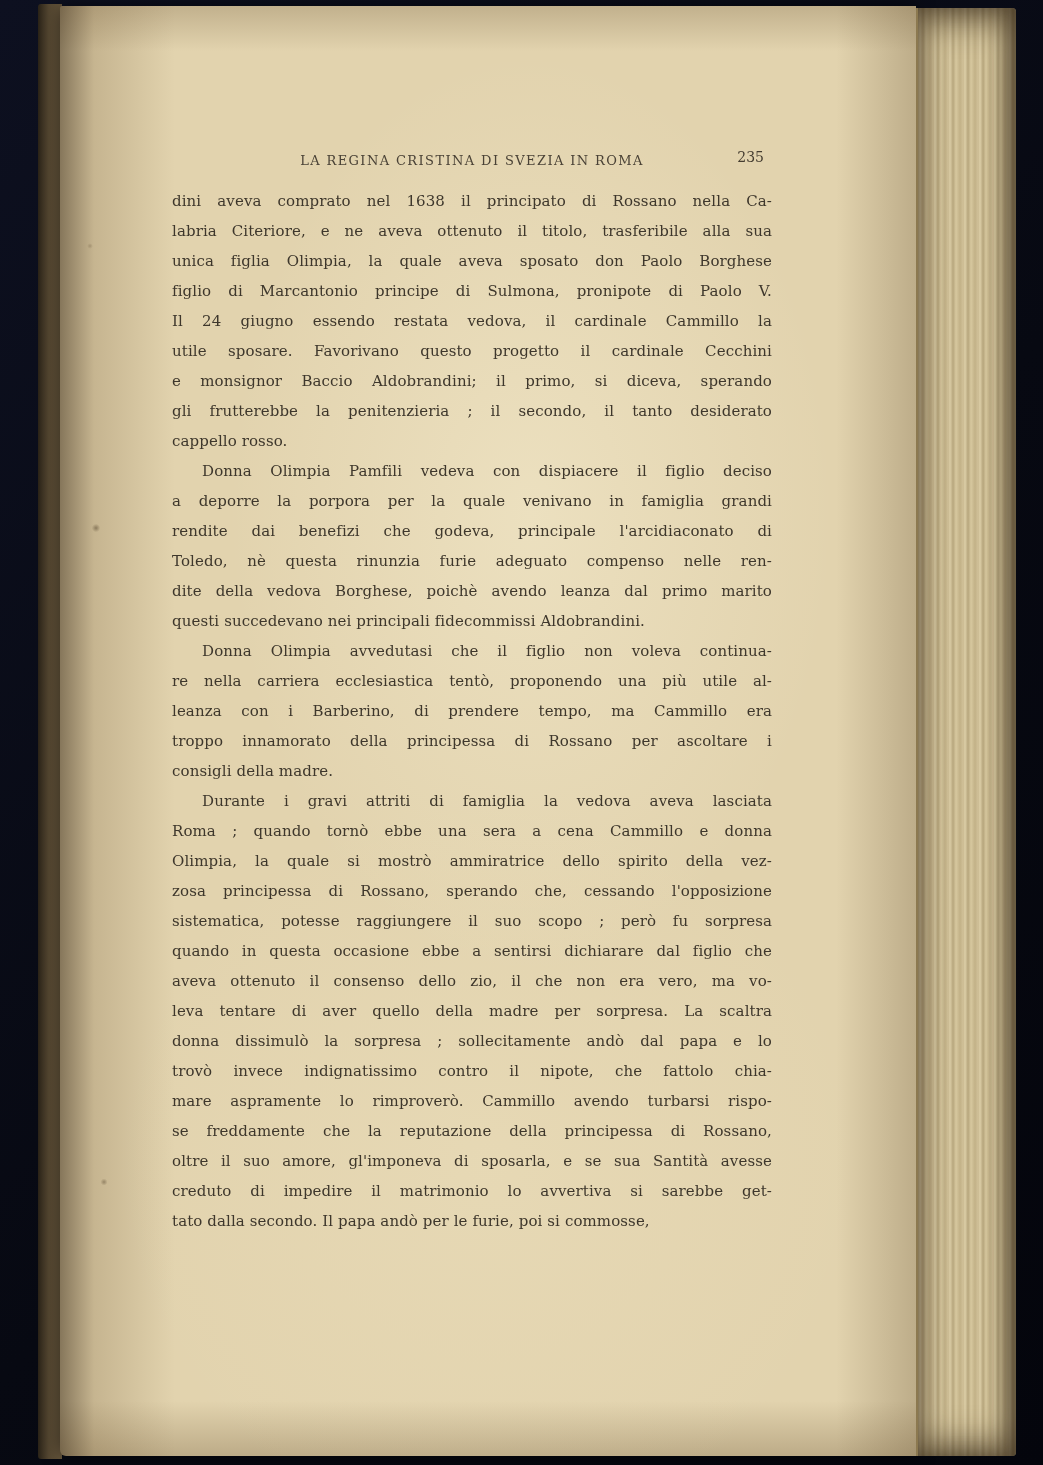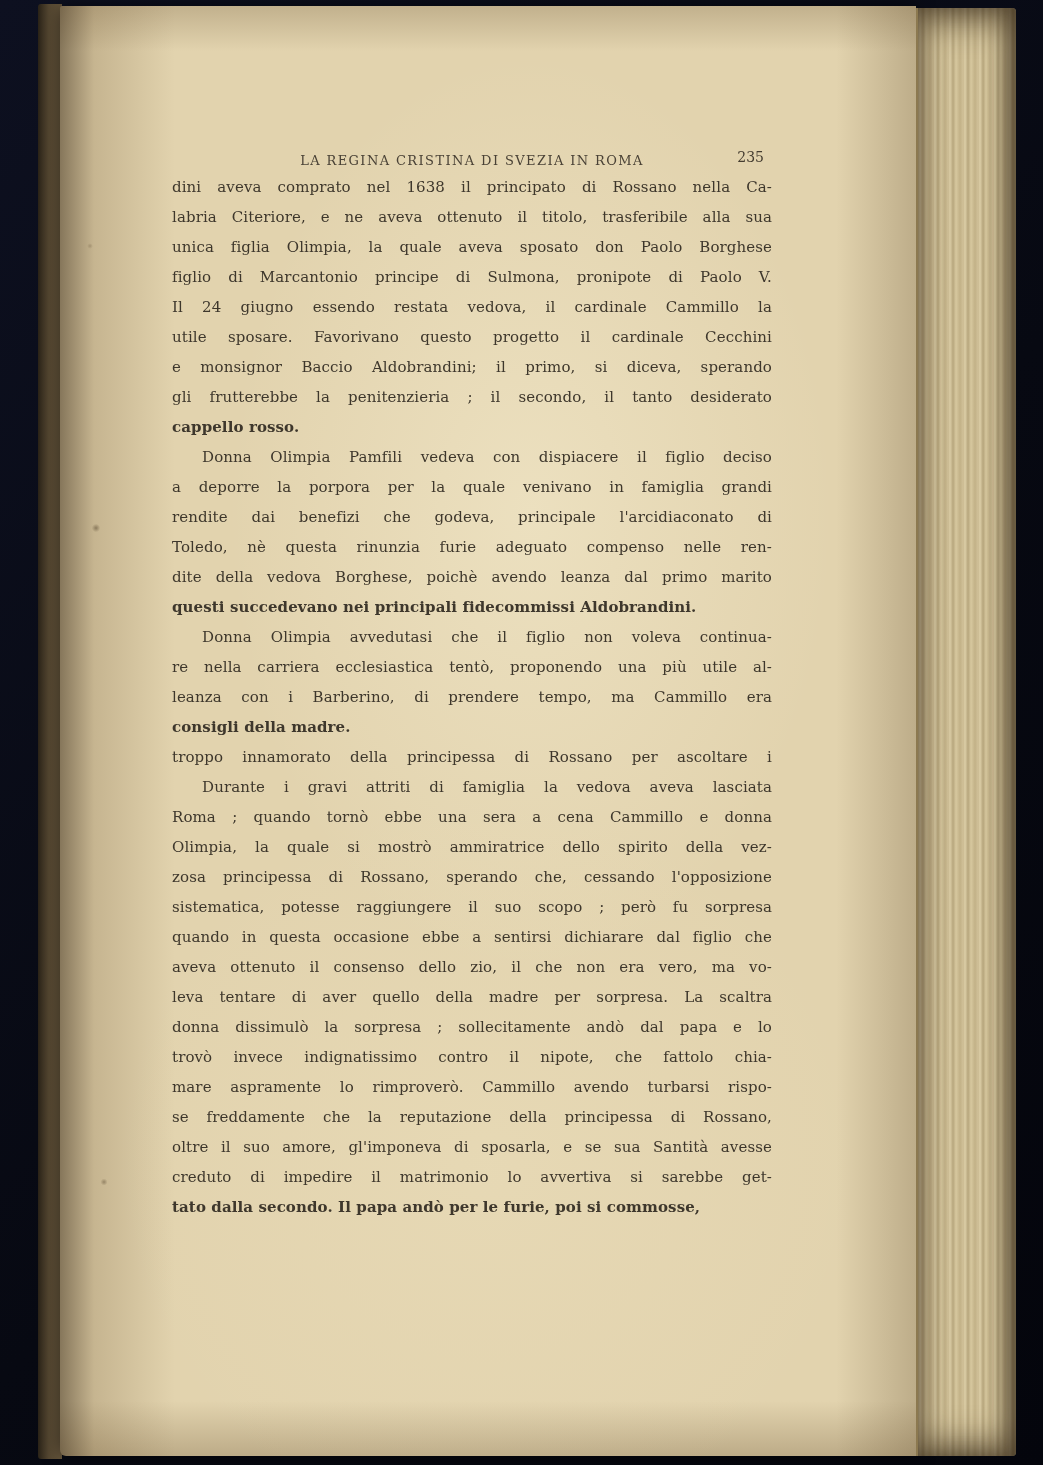--- a/index.html
+++ b/index.html
@@ -68,20 +68,21 @@
   .text-block {
     position: absolute;
     left: 172px;
     top: 150px;
     width: 600px;
     color: #3e372c;
   }
   .page-header {
     position: relative;
     height: 22px;
+    margin-bottom: 14px;
     text-align: center;
   }
   .header-title {
     font-size: 13px;
     letter-spacing: 1.4px;
     color: #4a4236;
     white-space: nowrap;
   }
   .page-number {
     position: absolute;
@@ -96,21 +97,20 @@
   }
   .paragraph { margin: 0; }
   .line {
     text-align: justify;
     text-align-last: justify;
     white-space: normal;
     letter-spacing: 0.1px;
   }
   .line.last {
     text-align-last: left;
-    font-weight: bold;
   }
   .paragraph.indent .line.first {
     text-indent: 30px;
   }
 </style>
 </head>
 <body>
 
 <div class="canvas">
   <div class="left-edge"></div>
@@ -139,22 +139,22 @@
           <div class="line">a deporre la porpora per la quale venivano in famiglia grandi</div>
           <div class="line">rendite dai benefizi che godeva, principale l'arcidiaconato di</div>
           <div class="line">Toledo, nè questa rinunzia furie adeguato compenso nelle ren-</div>
           <div class="line">dite della vedova Borghese, poichè avendo leanza dal primo marito</div>
           <div class="line last">questi succedevano nei principali fidecommissi Aldobrandini.</div>
         </div>
         <div class="paragraph indent">
           <div class="line first">Donna Olimpia avvedutasi che il figlio non voleva continua-</div>
           <div class="line">re nella carriera ecclesiastica tentò, proponendo una più utile al-</div>
           <div class="line">leanza con i Barberino, di prendere tempo, ma Cammillo era</div>
+          <div class="line">troppo innamorato della principessa di Rossano per ascoltare i</div>
           <div class="line last">consigli della madre.</div>
-          <div class="line">troppo innamorato della principessa di Rossano per ascoltare i</div>
         </div>
         <div class="paragraph indent">
           <div class="line first">Durante i gravi attriti di famiglia la vedova aveva lasciata</div>
           <div class="line">Roma ; quando tornò ebbe una sera a cena Cammillo e donna</div>
           <div class="line">Olimpia, la quale si mostrò ammiratrice dello spirito della vez-</div>
           <div class="line">zosa principessa di Rossano, sperando che, cessando l'opposizione</div>
           <div class="line">sistematica, potesse raggiungere il suo scopo ; però fu sorpresa</div>
           <div class="line">quando in questa occasione ebbe a sentirsi dichiarare dal figlio che</div>
           <div class="line">aveva ottenuto il consenso dello zio, il che non era vero, ma vo-</div>
           <div class="line">leva tentare di aver quello della madre per sorpresa. La scaltra</div>

